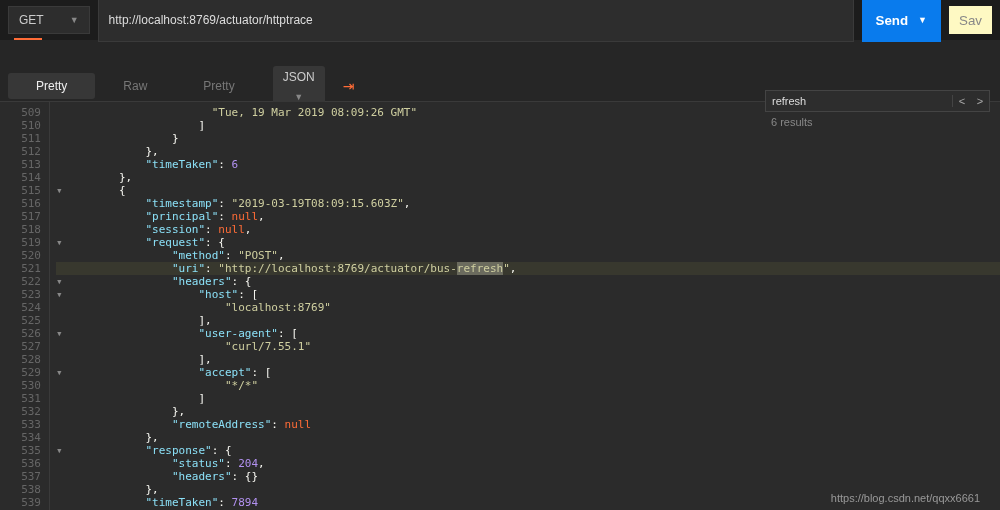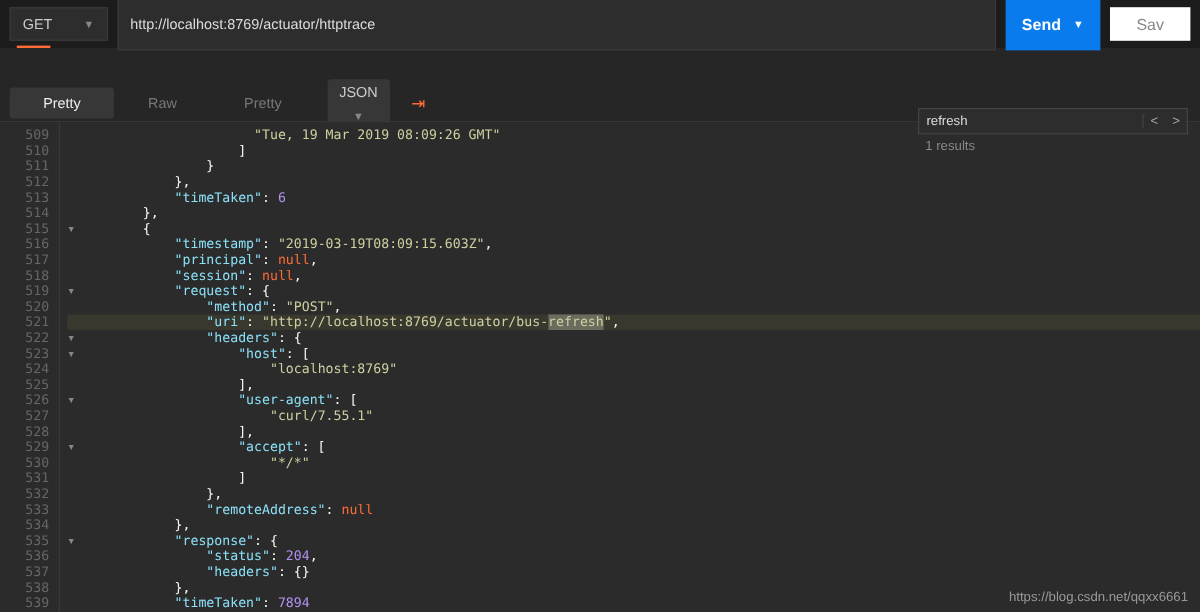--- a/index.html
+++ b/index.html
@@ -50,24 +50,24 @@
   color:#fff;
   height:44px;
   padding:0 14px;
   font-weight:bold;
   gap:10px;
   cursor:pointer;
   border:none;
 }
 .send-btn .caret{font-size:9px}
 .save-btn{
-  background:#ffffff;
+  background:#fef9c3;
   color:#888;
   height:28px;
-  padding:0 22px;
+  padding:0 10px;
   border:none;
   cursor:pointer;
 }
 .sub-marker{
   height:6px;
   position:relative;
 }
 .orange-underline{
   position:absolute;
   left:14px;
@@ -187,21 +187,21 @@
   font-size:11px;
   cursor:pointer;
 }
 .find-results{
   color:#888;
   font-size:11px;
   padding:4px 6px;
 }
 .watermark{
   position:absolute;
-  right:10px;
+  right:20px;
   bottom:6px;
   color:#999;
   font-size:11px;
 }
 </style>
 </head>
 <body>
 
 <div class="topbar">
   <div class="method-select">
@@ -274,16 +274,16 @@
 </div>
 
 <div class="find-box">
   <div class="find-input">
     <input value="refresh" style="">
     <div class="find-nav">
       <span>&lt;</span>
       <span>&gt;</span>
     </div>
   </div>
-  <div class="find-results">1 results</div>
+  <div class="find-results">6 results</div>
 </div>
 
 <div class="watermark">https://blog.csdn.net/qqxx6661</div>
 
 </body></html>

